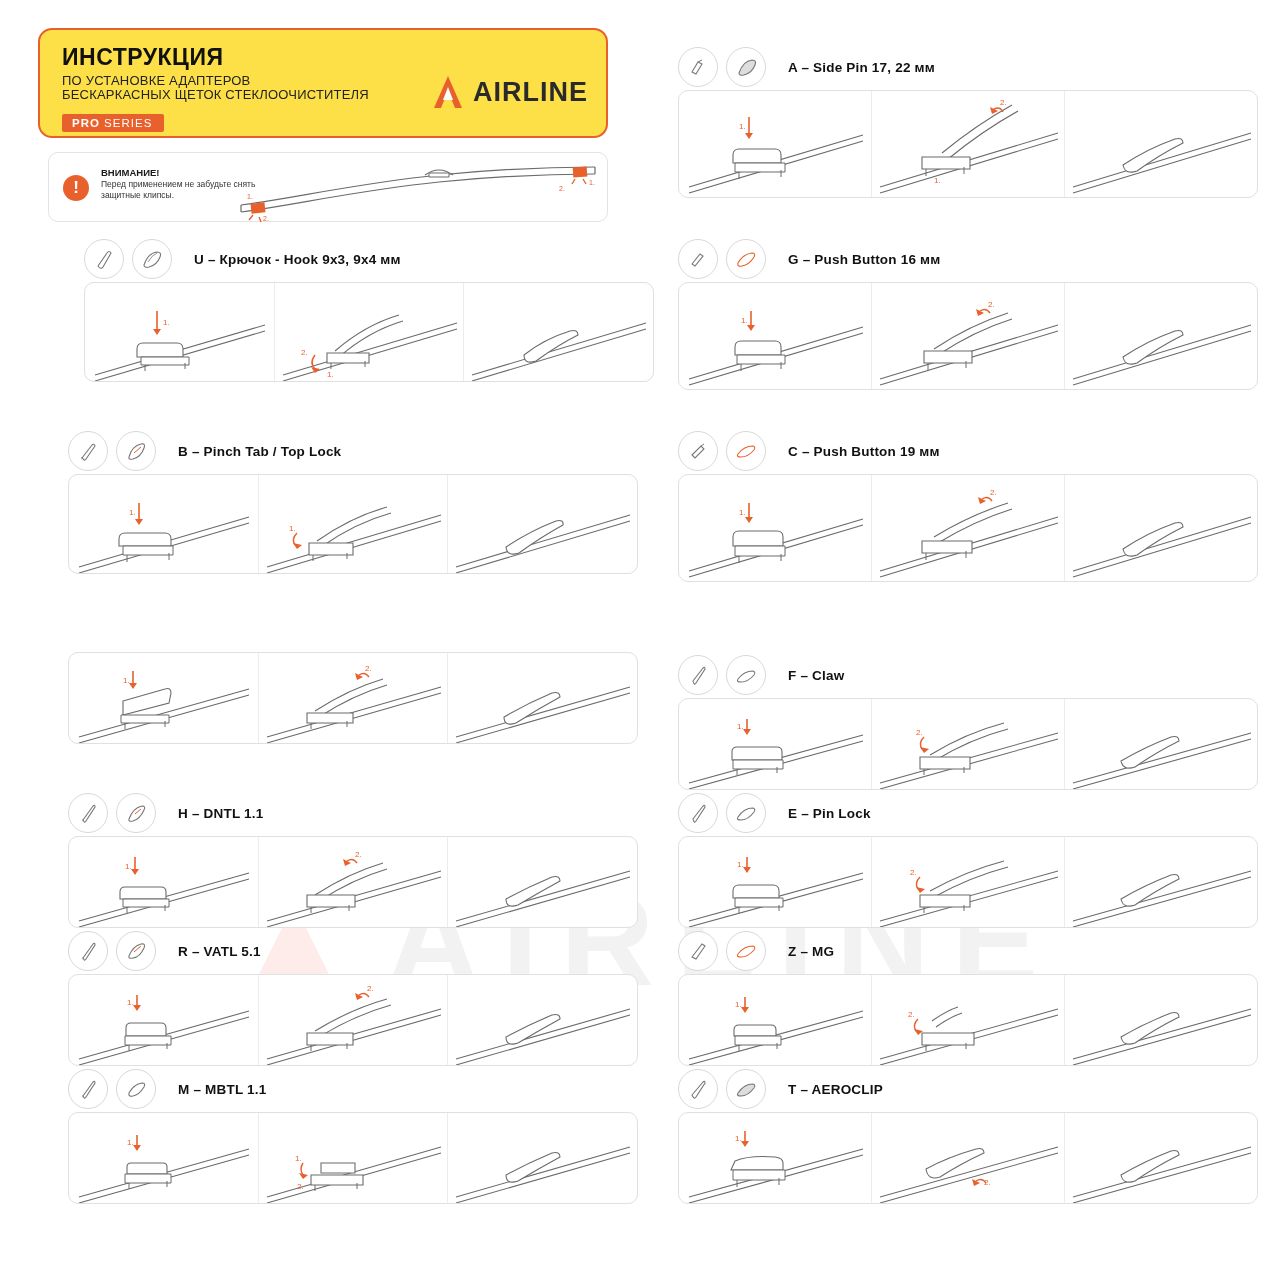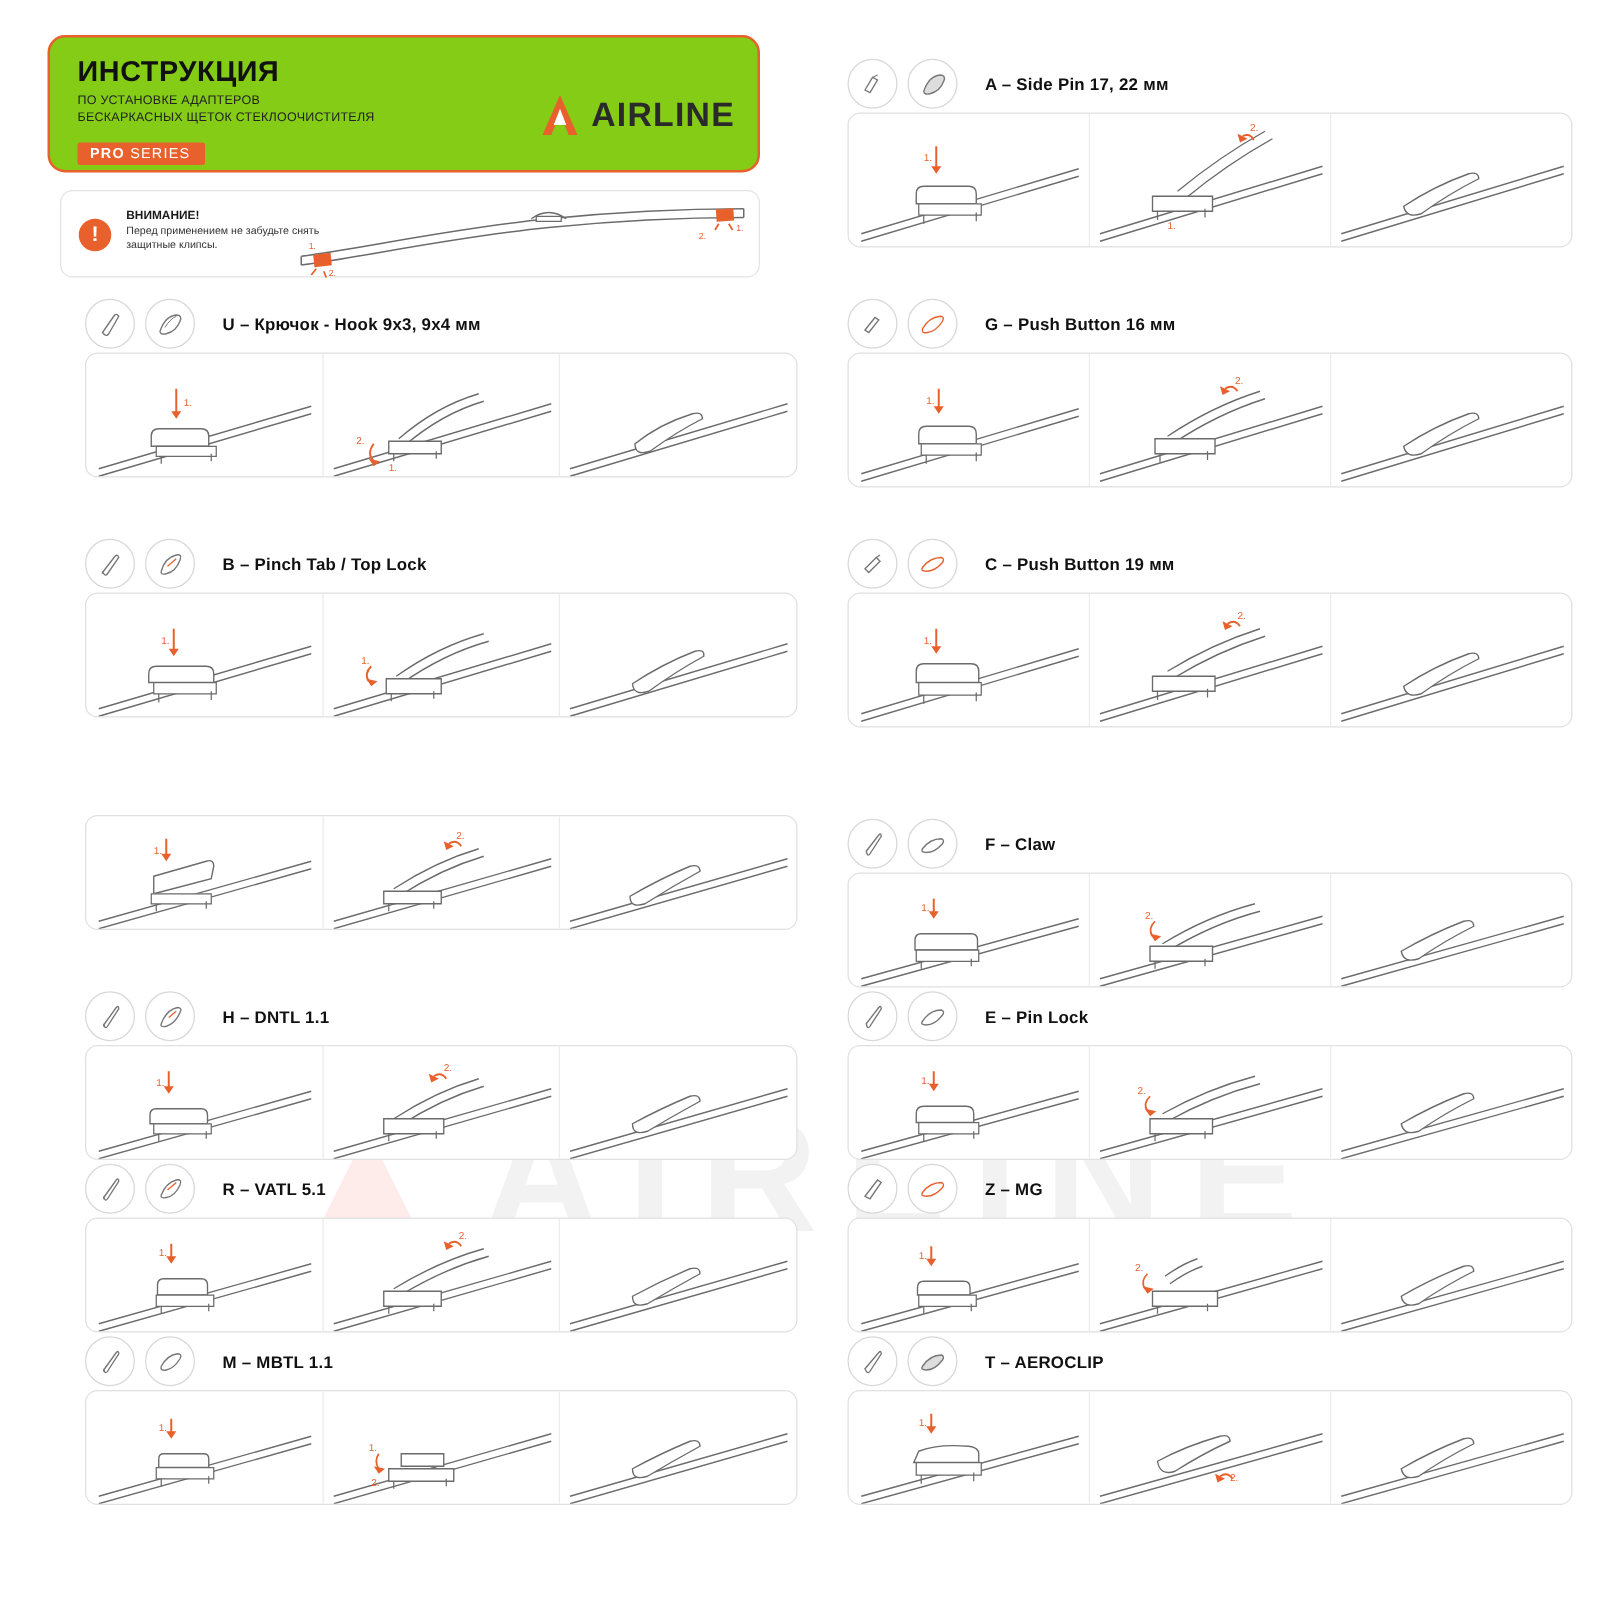--- a/index.html
+++ b/index.html
@@ -23,30 +23,30 @@
     font-size:130px;font-weight:bold;letter-spacing:22px;
     color:#f2f2f2;line-height:1;white-space:nowrap;
   }
   .watermark .wm-mark{
     color:#fdecea;font-size:150px;font-weight:bold;margin-right:18px;line-height:1;
   }
 
   
   .header{
     position:absolute;left:38px;top:28px;width:570px;height:110px;
-    border:2px solid #e8602c;border-radius:14px;background:#84cc16;
+    border:2px solid #e8602c;border-radius:14px;background:#fde047;
     box-sizing:border-box;
   }
   .header .h-title{
     position:absolute;left:22px;top:14px;
     font-size:23px;font-weight:bold;letter-spacing:.5px;color:#111;
   }
   .header .h-sub{
     position:absolute;left:22px;top:44px;
-    font-size:10px;line-height:14px;color:#222;letter-spacing:.2px;
+    font-size:13px;line-height:14px;color:#222;letter-spacing:.2px;
   }
   .header .h-series{
     position:absolute;left:22px;top:84px;
     background:#e8602c;color:#fff;font-size:11.5px;letter-spacing:1px;
     padding:3px 12px 3px 10px;border-radius:2px;
   }
   .header .h-series b{font-weight:bold;}
   .header .h-series span{font-weight:normal;}
   .brand{
     position:absolute;right:18px;top:44px;display:flex;align-items:center;gap:8px;
@@ -126,21 +126,21 @@
       <rect x="344" y="10" width="14" height="10" fill="#e8602c" transform="rotate(-4 351 15)"></rect>
       <path d="M24 58 l-4 5 M30 60 l2 5" stroke="#e8602c" stroke-width="1.4"></path>
       <path d="M346 22 l-3 5 M354 22 l3 5" stroke="#e8602c" stroke-width="1.4"></path>
       <text x="18" y="42" font-size="7" fill="#e8602c" font-family="Liberation Sans">1.</text>
       <text x="34" y="64" font-size="7" fill="#e8602c" font-family="Liberation Sans">2.</text>
       <text x="360" y="28" font-size="7" fill="#e8602c" font-family="Liberation Sans">1.</text>
       <text x="330" y="34" font-size="7" fill="#e8602c" font-family="Liberation Sans">2.</text>
     </svg>
   </div>
 
-  <div class="block" style="left:40px;top:236px;width:570px;">
+  <div class="block" style="left:56px;top:236px;width:570px;">
     <div class="b-head">
       <div class="icon-circle">
         <svg width="26" height="26" viewBox="0 0 26 26">
             <path d="M7 20 L16 7 q2 -3 4 0 L12 21 q-2 3 -5 -1 z" fill="none" stroke="#777" stroke-width="1.1"></path>
           </svg>
       </div>
       <div class="icon-circle">
         <svg width="26" height="26" viewBox="0 0 26 26">
             <path d="M5 19 q4 -12 13 -13 q5 0 3 5 q-3 8 -11 10 q-5 1 -5 -2z" fill="none" stroke="#777" stroke-width="1.1"></path>
             <path d="M9 16 q4 -7 9 -9" stroke="#777" fill="none" stroke-width=".8"></path>

